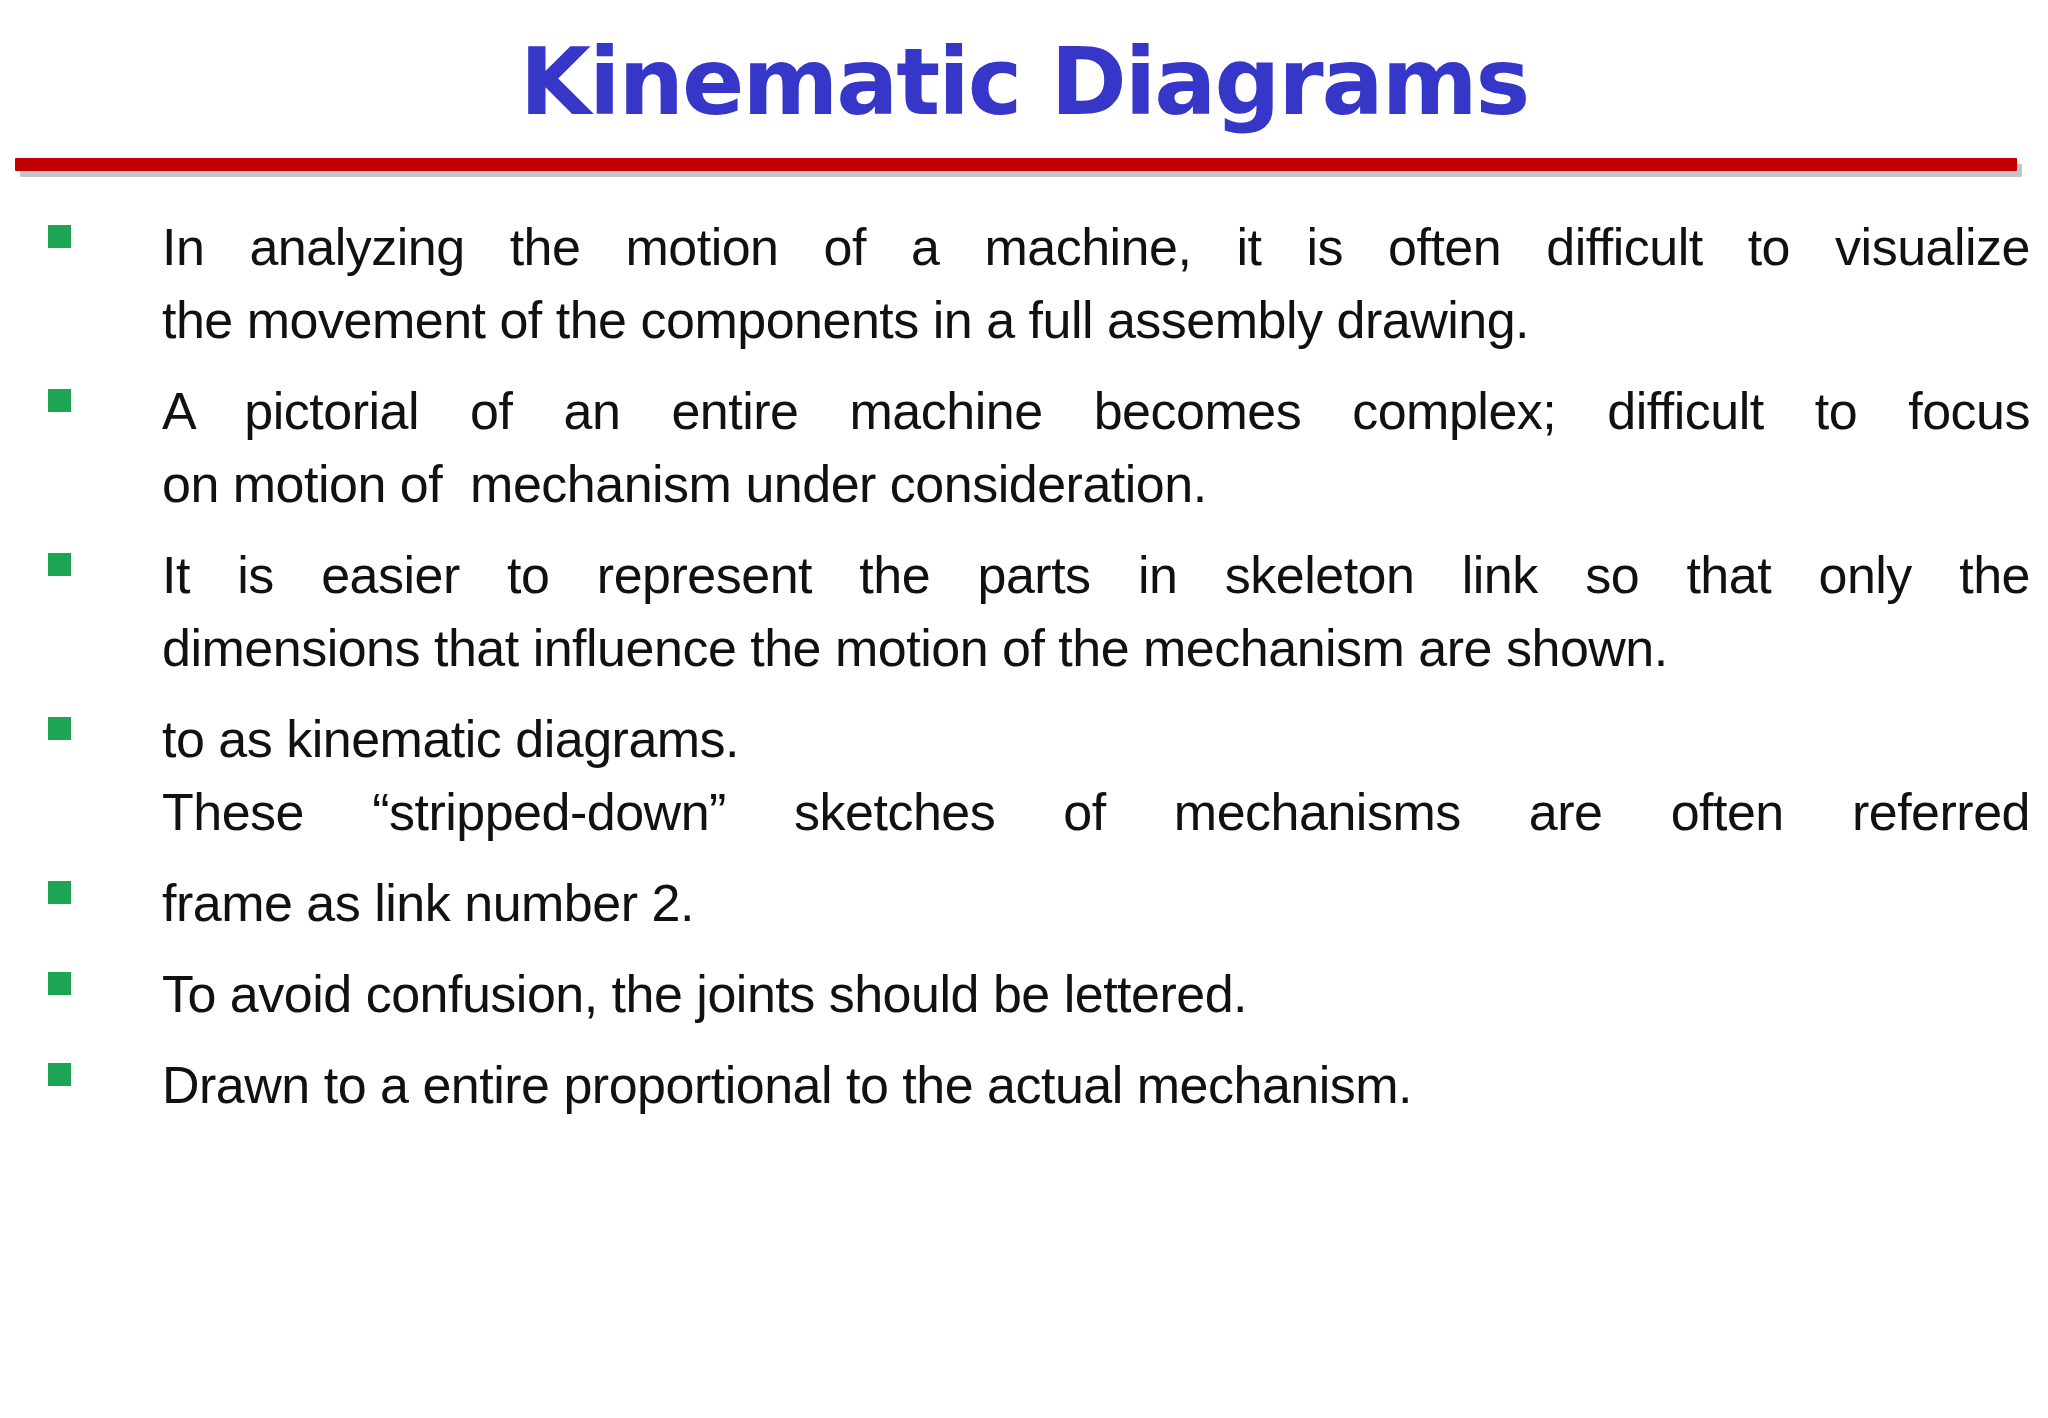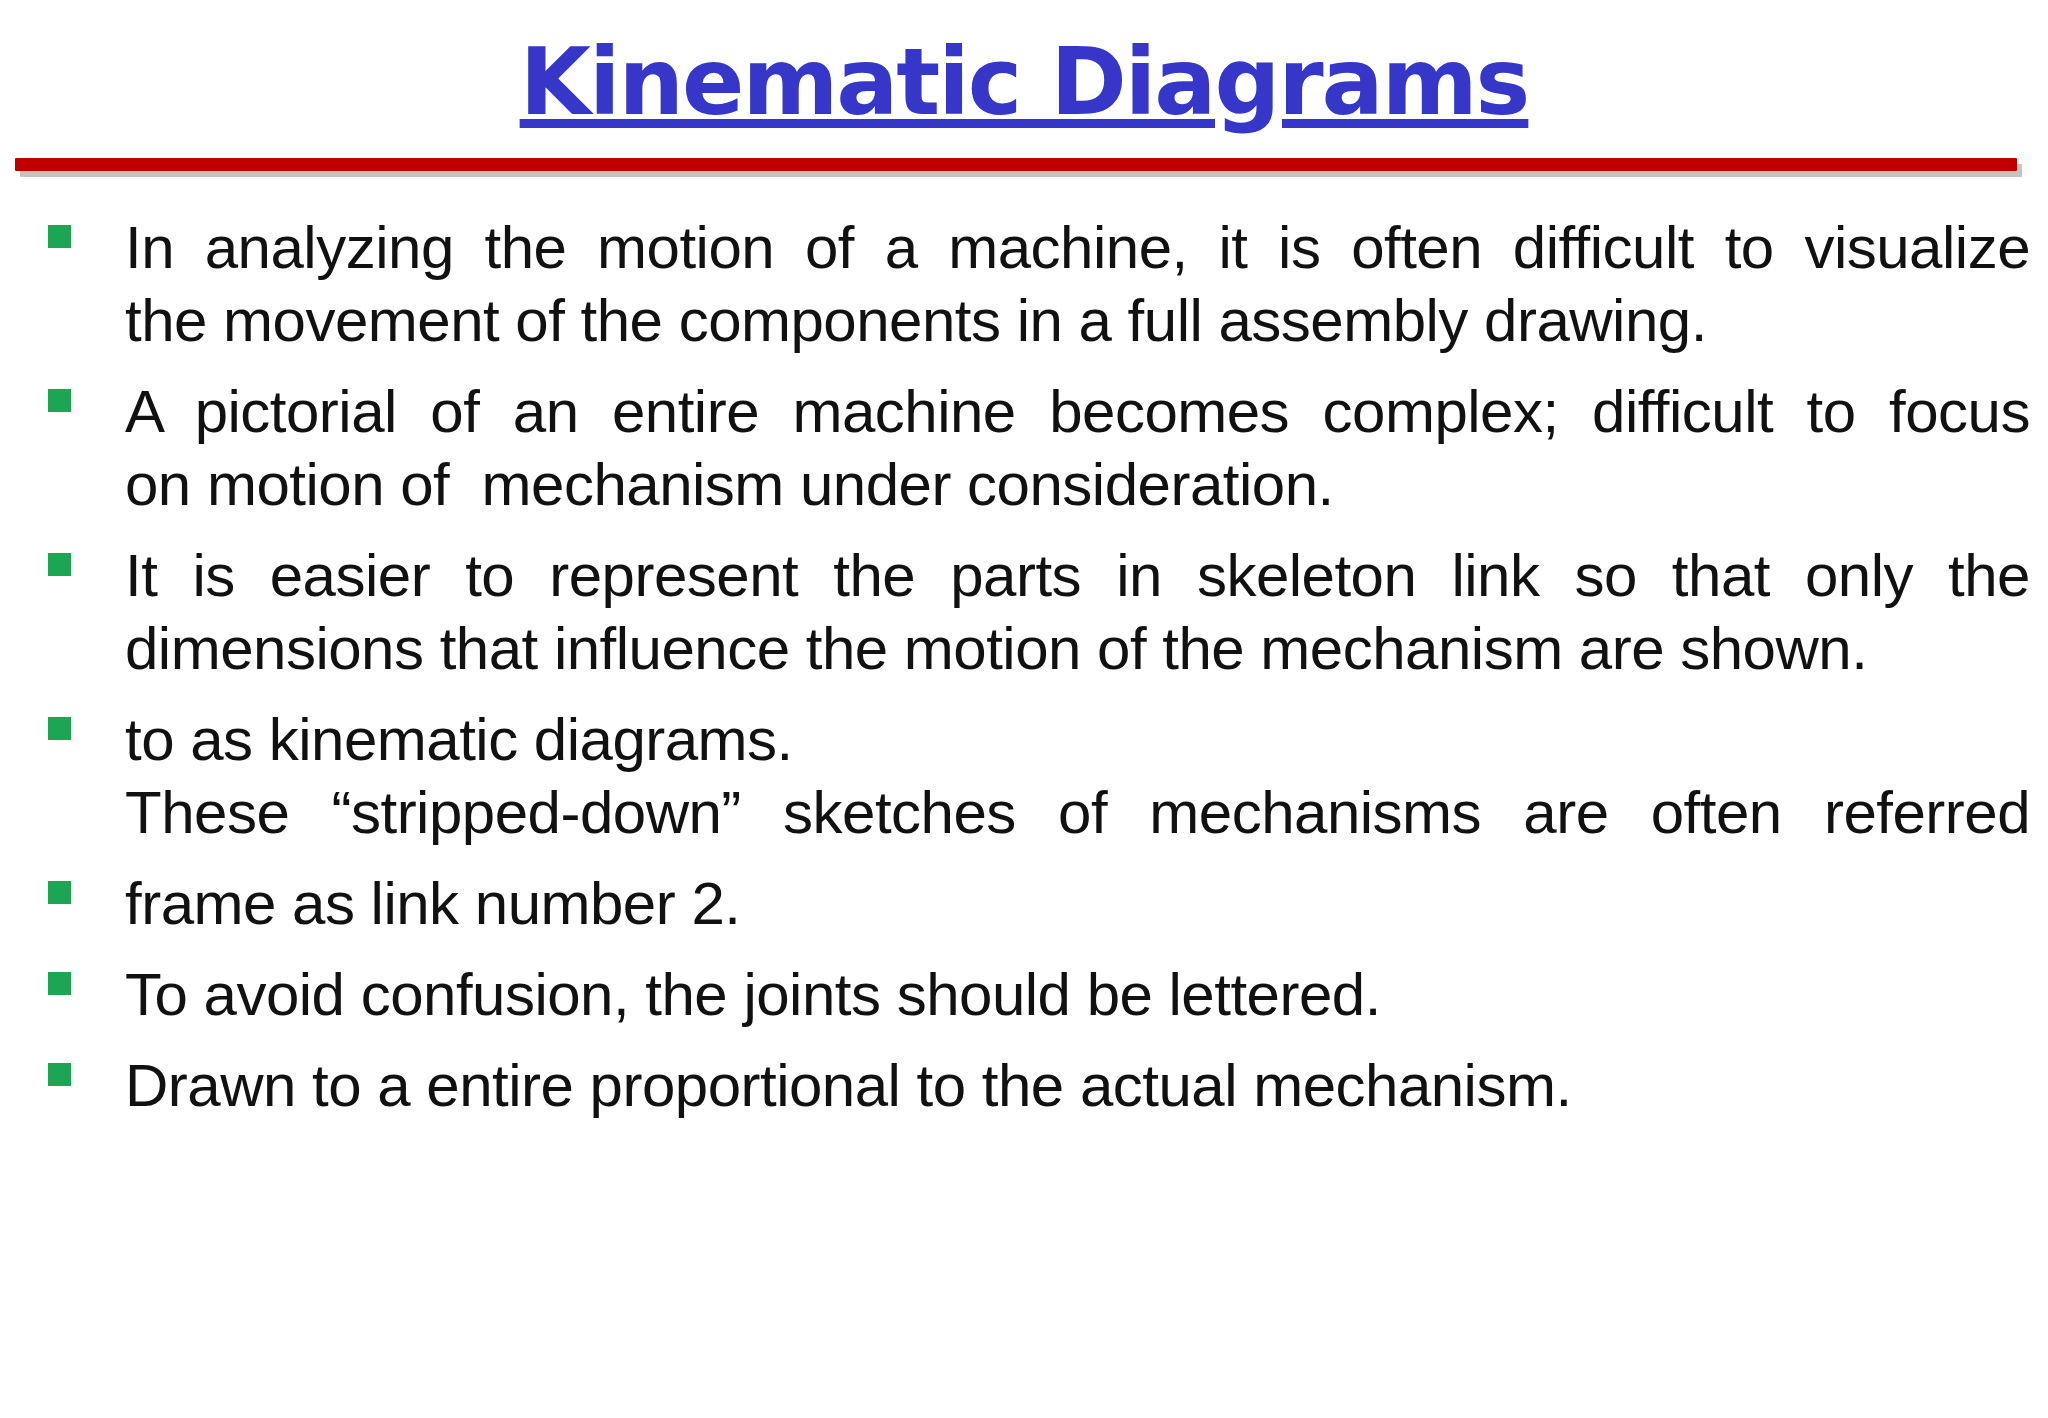--- a/index.html
+++ b/index.html
@@ -25,21 +25,20 @@
     margin: 0;
     padding-top: 18px;
     height: 140px;
     line-height: 130px;
     text-align: center;
     font-family: "DejaVu Sans", "Liberation Sans", sans-serif;
     font-weight: bold;
     font-size: 92px;
     letter-spacing: -2px;
     color: var(--title-color, #3636c8);
-    text-decoration: underline;
   }
   .rule {
     margin-left: 15px;
     width: 2002px;
     height: 13px;
     background: var(--rule-color, #c00000);
     box-shadow: 5px 6px 0 var(--rule-shadow-color, #c4c4c4);
     border-radius: 1px;
   }
   .bullets {
@@ -60,26 +59,27 @@
     display: block;
     width: 23px;
     height: 23px;
     background: var(--bullet-color, #1ca653);
   }
   .content-col {
     flex: 1 1 auto;
     min-width: 0;
   }
   .line {
-    font-size: 60px;
+    font-size: 52px;
     line-height: 73px;
     letter-spacing: -0.5px;
     white-space: pre-wrap;
     text-align: left;
     color: var(--text-color, #111111);
+    margin-left: 37px;
   }
   .line.just {
     text-align: justify;
     text-align-last: justify;
   }
 </style>
 </head>
 <body>
 
 <div class="slide">

